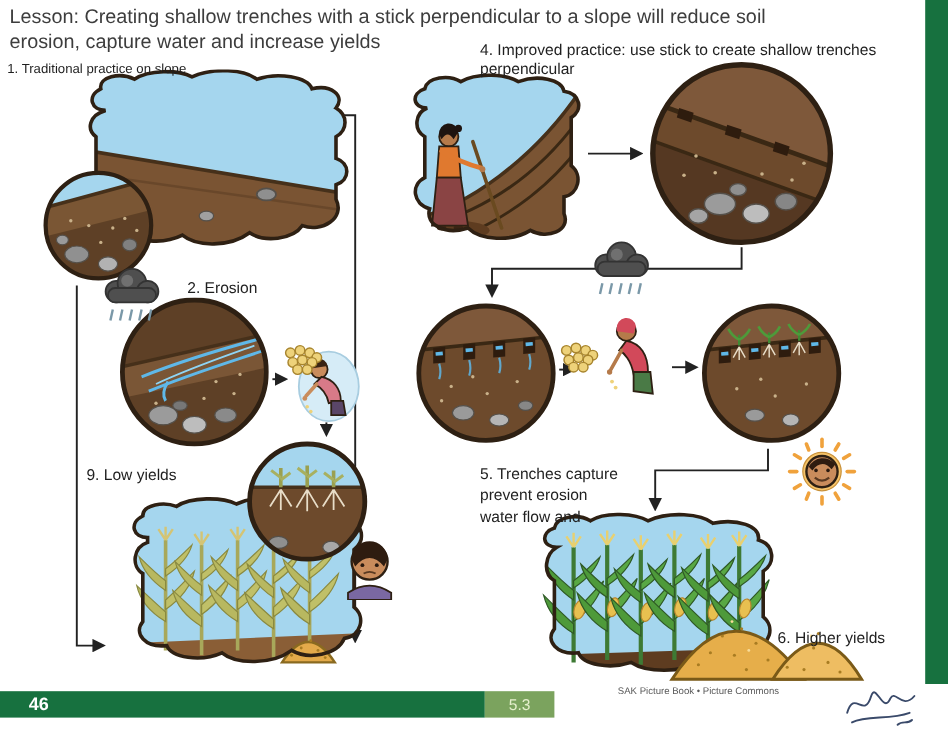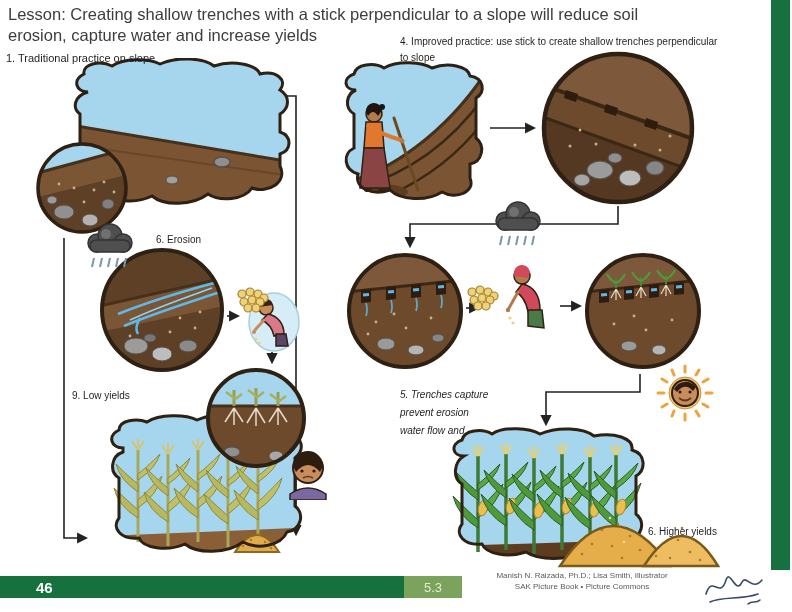--- a/index.html
+++ b/index.html
@@ -1,25 +1,25 @@
 <!DOCTYPE html>
 <html><head>
 <meta charset="utf-8">
 <style>
   html,body{margin:0;padding:0;background:#ffffff;}
   #page{position:relative;width:792px;height:612px;background:#ffffff;overflow:hidden;
         font-family:"Liberation Sans",sans-serif;color:#2a2a2a;}
   .abs{position:absolute;}
-  .label{font-size:10px;line-height:16px;color:#1f1f1f;}
+  .label{font-size:13px;line-height:16px;color:#1f1f1f;}
   #title{left:8px;top:4px;width:742px;font-size:16.5px;line-height:21px;color:#3d3d3d;}
-  #step5-label{line-height:18px;font-style:italic;}
+  #step5-label{line-height:18px;}
   #side-bar{left:771px;top:0;width:19px;height:570px;background:#17713f;}
   #footer-bar{left:0;top:576px;width:462px;height:22px;display:flex;align-items:stretch;}
   #footer-green{flex:1;background:#17713f;display:flex;align-items:center;}
-  #page-number{color:#ffffff;font-weight:bold;font-size:15px;padding-left:36px;}
+  #page-number{color:#ffffff;font-weight:bold;font-size:15px;padding-left:24px;}
   #section-badge{width:58px;background:#7ba35e;color:#e3eecb;font-size:13px;
                  display:flex;align-items:center;justify-content:center;}
   #credits{left:462px;top:570px;width:240px;text-align:center;font-size:8px;line-height:11px;color:#5a5a5a;}
   svg{display:block;}
 </style>
 </head>
 <body>
 
 <div id="page">
 
@@ -503,43 +503,41 @@
         <circle cx="72" cy="52" r="1.2"></circle>
         <circle cx="124" cy="40" r="1.2"></circle>
     </g>
   </svg>
 
   <div class="abs" id="title">
     <span style="display:block">Lesson: Creating shallow trenches with a stick perpendicular to a slope will reduce soil</span>
     <span style="display:block">erosion, capture water and increase yields</span>
   </div>
   <div class="abs label" style="left:6px;top:50px;font-size:11px">1. Traditional practice on slope</div>
-  <div class="abs label" style="left:156px;top:232px">6. Erosion</div>
+  <div class="abs label" style="left:156px;top:232px">2. Erosion</div>
   <div class="abs label" style="left:72px;top:388px">9. Low yields</div>
   <div class="abs label" style="left:400px;top:34px;width:388px">
     <span style="display:block">4. Improved practice: use stick to create shallow trenches perpendicular</span>
-    <span style="display:block">to slope</span>
   </div>
   <div class="abs label" id="step5-label" style="left:400px;top:386px;width:130px">
     <span style="display:block">5. Trenches capture</span>
     <span style="display:block">prevent erosion</span>
     <span style="display:block">water flow and</span>
   </div>
   <div class="abs label" style="left:648px;top:524px">6. Higher yields</div>
 
   <div class="abs" id="side-bar"></div>
 
   <div class="abs" id="footer-bar">
     <div id="footer-green">
       <span id="page-number">46</span>
     </div>
     <div id="section-badge">5.3</div>
   </div>
   <div class="abs" id="credits">
-    <span style="display:block">Manish N. Raizada, Ph.D.; Lisa Smith, Illustrator</span>
     <span style="display:block">SAK Picture Book • Picture Commons</span>
   </div>
   <svg class="abs" style="left:702px;top:566px" width="64" height="44" viewBox="0 0 64 44">
     <g stroke="#3a4a6a" stroke-width="1.6" fill="none" stroke-linecap="round">
       <path d="M4,28 C10,8 18,34 24,14 C28,2 34,30 40,16 C44,8 50,26 60,14"></path>
       <path d="M8,36 C20,30 40,34 56,28"></path>
       <path d="M46,38 C50,34 54,38 58,34"></path>
     </g>
   </svg>
 

